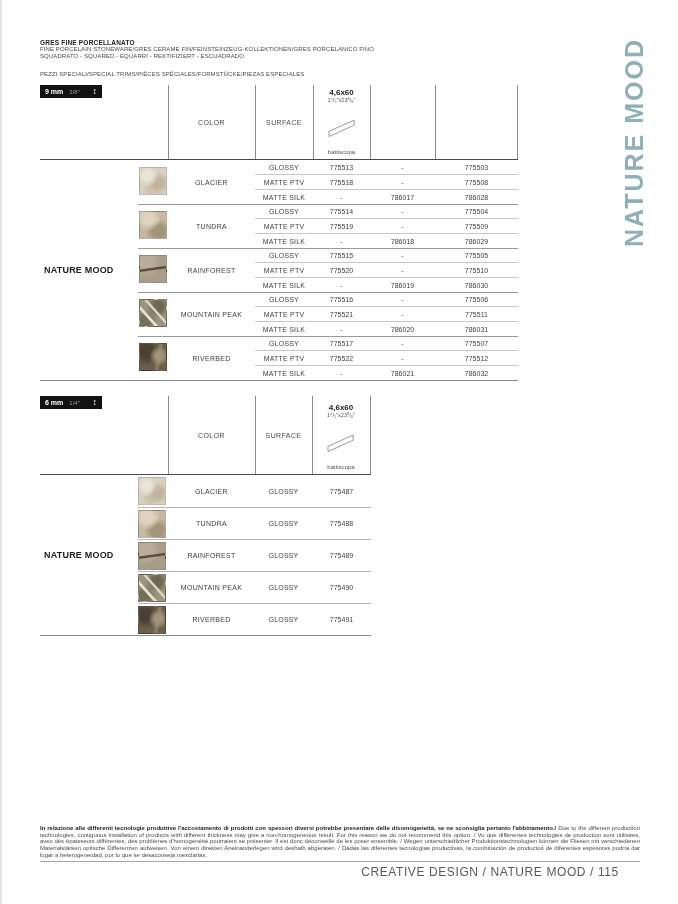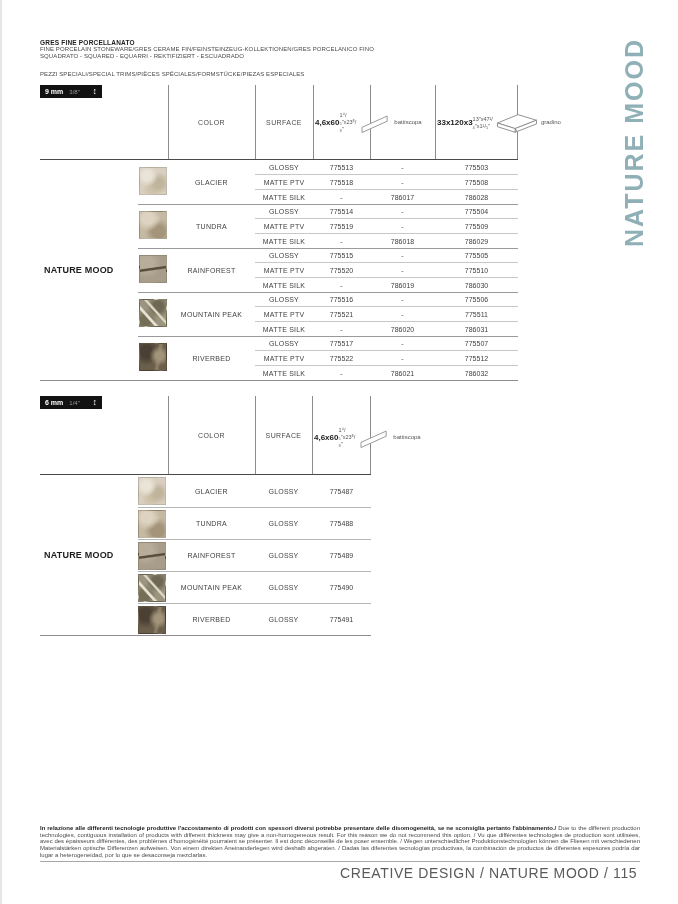--- a/index.html
+++ b/index.html
@@ -18,21 +18,21 @@
 
   
   .badge { position:absolute; left:0; top:0; height:13px; min-width:62px; background:#121212;
            display:inline-flex; align-items:center; padding:0 5px; gap:6px; }
   .badge .mm { color:#ffffff; font-weight:bold; font-size:7px; }
   .badge .inch { color:#9a9a9a; font-size:6px; }
   .badge .arr { color:#ffffff; font-size:9px; line-height:9px; margin-left:auto; }
 
   
   .vline { position:absolute; top:0; bottom:0; width:1px; background:#8c8c8c; }
-  .size-cell { position:absolute; top:0; bottom:0; display:flex; flex-direction:row; align-items:center; padding:4px 2px 3px 2px; }
+  .size-cell { position:absolute; top:0; bottom:0; display:flex; flex-direction:column; align-items:center; padding:4px 2px 3px 2px; }
   .size-cm { font-size:8px; font-weight:bold; color:#222; line-height:8px; }
   .size-in { font-size:5.5px; color:#555; line-height:7px; }
   .size-ico { flex:1; display:flex; align-items:center; justify-content:center; }
   .size-type { font-size:6px; color:#555; line-height:7px; }
   .colhead { position:absolute; top:0; bottom:0; display:flex; align-items:center; justify-content:center;
              font-size:7px; color:#4a4a4a; letter-spacing:.4px; }
   .rowlabel { position:absolute; left:4px; top:50%; transform:translateY(-50%);
               font-size:9px; font-weight:bold; color:#1d1d1d; letter-spacing:.2px; white-space:nowrap; }
 
   
@@ -91,22 +91,22 @@
   .side-label { position:absolute; top:38px; right:26px; height:270px; width:36px;
                 display:flex; align-items:flex-start; justify-content:center; }
   .side-label span { writing-mode:vertical-rl; transform:rotate(180deg);
                      font-size:25px; font-weight:bold; color:#8fb0b6; letter-spacing:2px; white-space:nowrap; }
 
   
   .disclaimer { position:absolute; left:40px; top:825px; width:600px;
                 font-size:6px; line-height:6.7px; color:#4a4a4a; text-align:justify; }
   .disclaimer .b { font-weight:bold; color:#1d1d1d; }
   .foot-rule { position:absolute; left:40px; top:861px; width:600px; height:1px; background:#a8a8a8; }
-  .page-line { position:absolute; left:340px; top:865px; width:300px; text-align:left;
-               font-size:14px; color:#5a5a5a; letter-spacing:.6px; }
+  .page-line { position:absolute; left:340px; top:865px; width:300px; text-align:center;
+               font-size:12px; color:#5a5a5a; letter-spacing:.6px; }
 
   svg .ln { fill:#ffffff; stroke:#8a8a8a; stroke-width:1; stroke-linejoin:round; }
 </style>
 </head>
 <body>
 
 <div class="page-edge"></div>
 
 <div class="doc-head">
   <div class="doc-title">GRES FINE PORCELLANATO</div>
@@ -135,33 +135,20 @@
     <div class="size-cell" style="left:273px;width:57px">
       <div class="size-cm">4,6x60</div>
       <div class="size-in">1⁴/₅"x23⁵/₈"</div>
       <div class="size-ico">
         <svg width="38" height="26" viewBox="0 0 40 30">
             <polygon class="ln" points="5,20 34,7 34,13 5,26"></polygon>
           </svg>
       </div>
       <div class="size-type">battiscopa</div>
     </div>
-    <div class="size-cell" style="left:395px;width:83px">
-      <div class="size-cm">33x120x3</div>
-      <div class="size-in">13"x47¹/₄"x1¹/₅"</div>
-      <div class="size-ico">
-        <svg width="48" height="26" viewBox="0 0 48 28">
-          <polygon class="ln" points="3,14 25,5 45,11 22,20"></polygon>
-          <polygon class="ln" points="22,20 45,11 45,15 22,24"></polygon>
-          <polygon class="ln" points="3,14 22,20 22,24 3,18"></polygon>
-          <line x1="22" y1="20" x2="24" y2="23" stroke="#8a8a8a" stroke-width="1"></line>
-        </svg>
-      </div>
-      <div class="size-type">gradino</div>
-    </div>
   </div>
 
   <div class="t1-body">
     <div class="rowlabel">NATURE MOOD</div>
 
     <div class="t1-group">
       <div class="t1-swatch swatch sw-glacier"></div>
       <div class="t1-color">GLACIER</div>
       <div class="t1-rows">
         <div class="t1-row">

